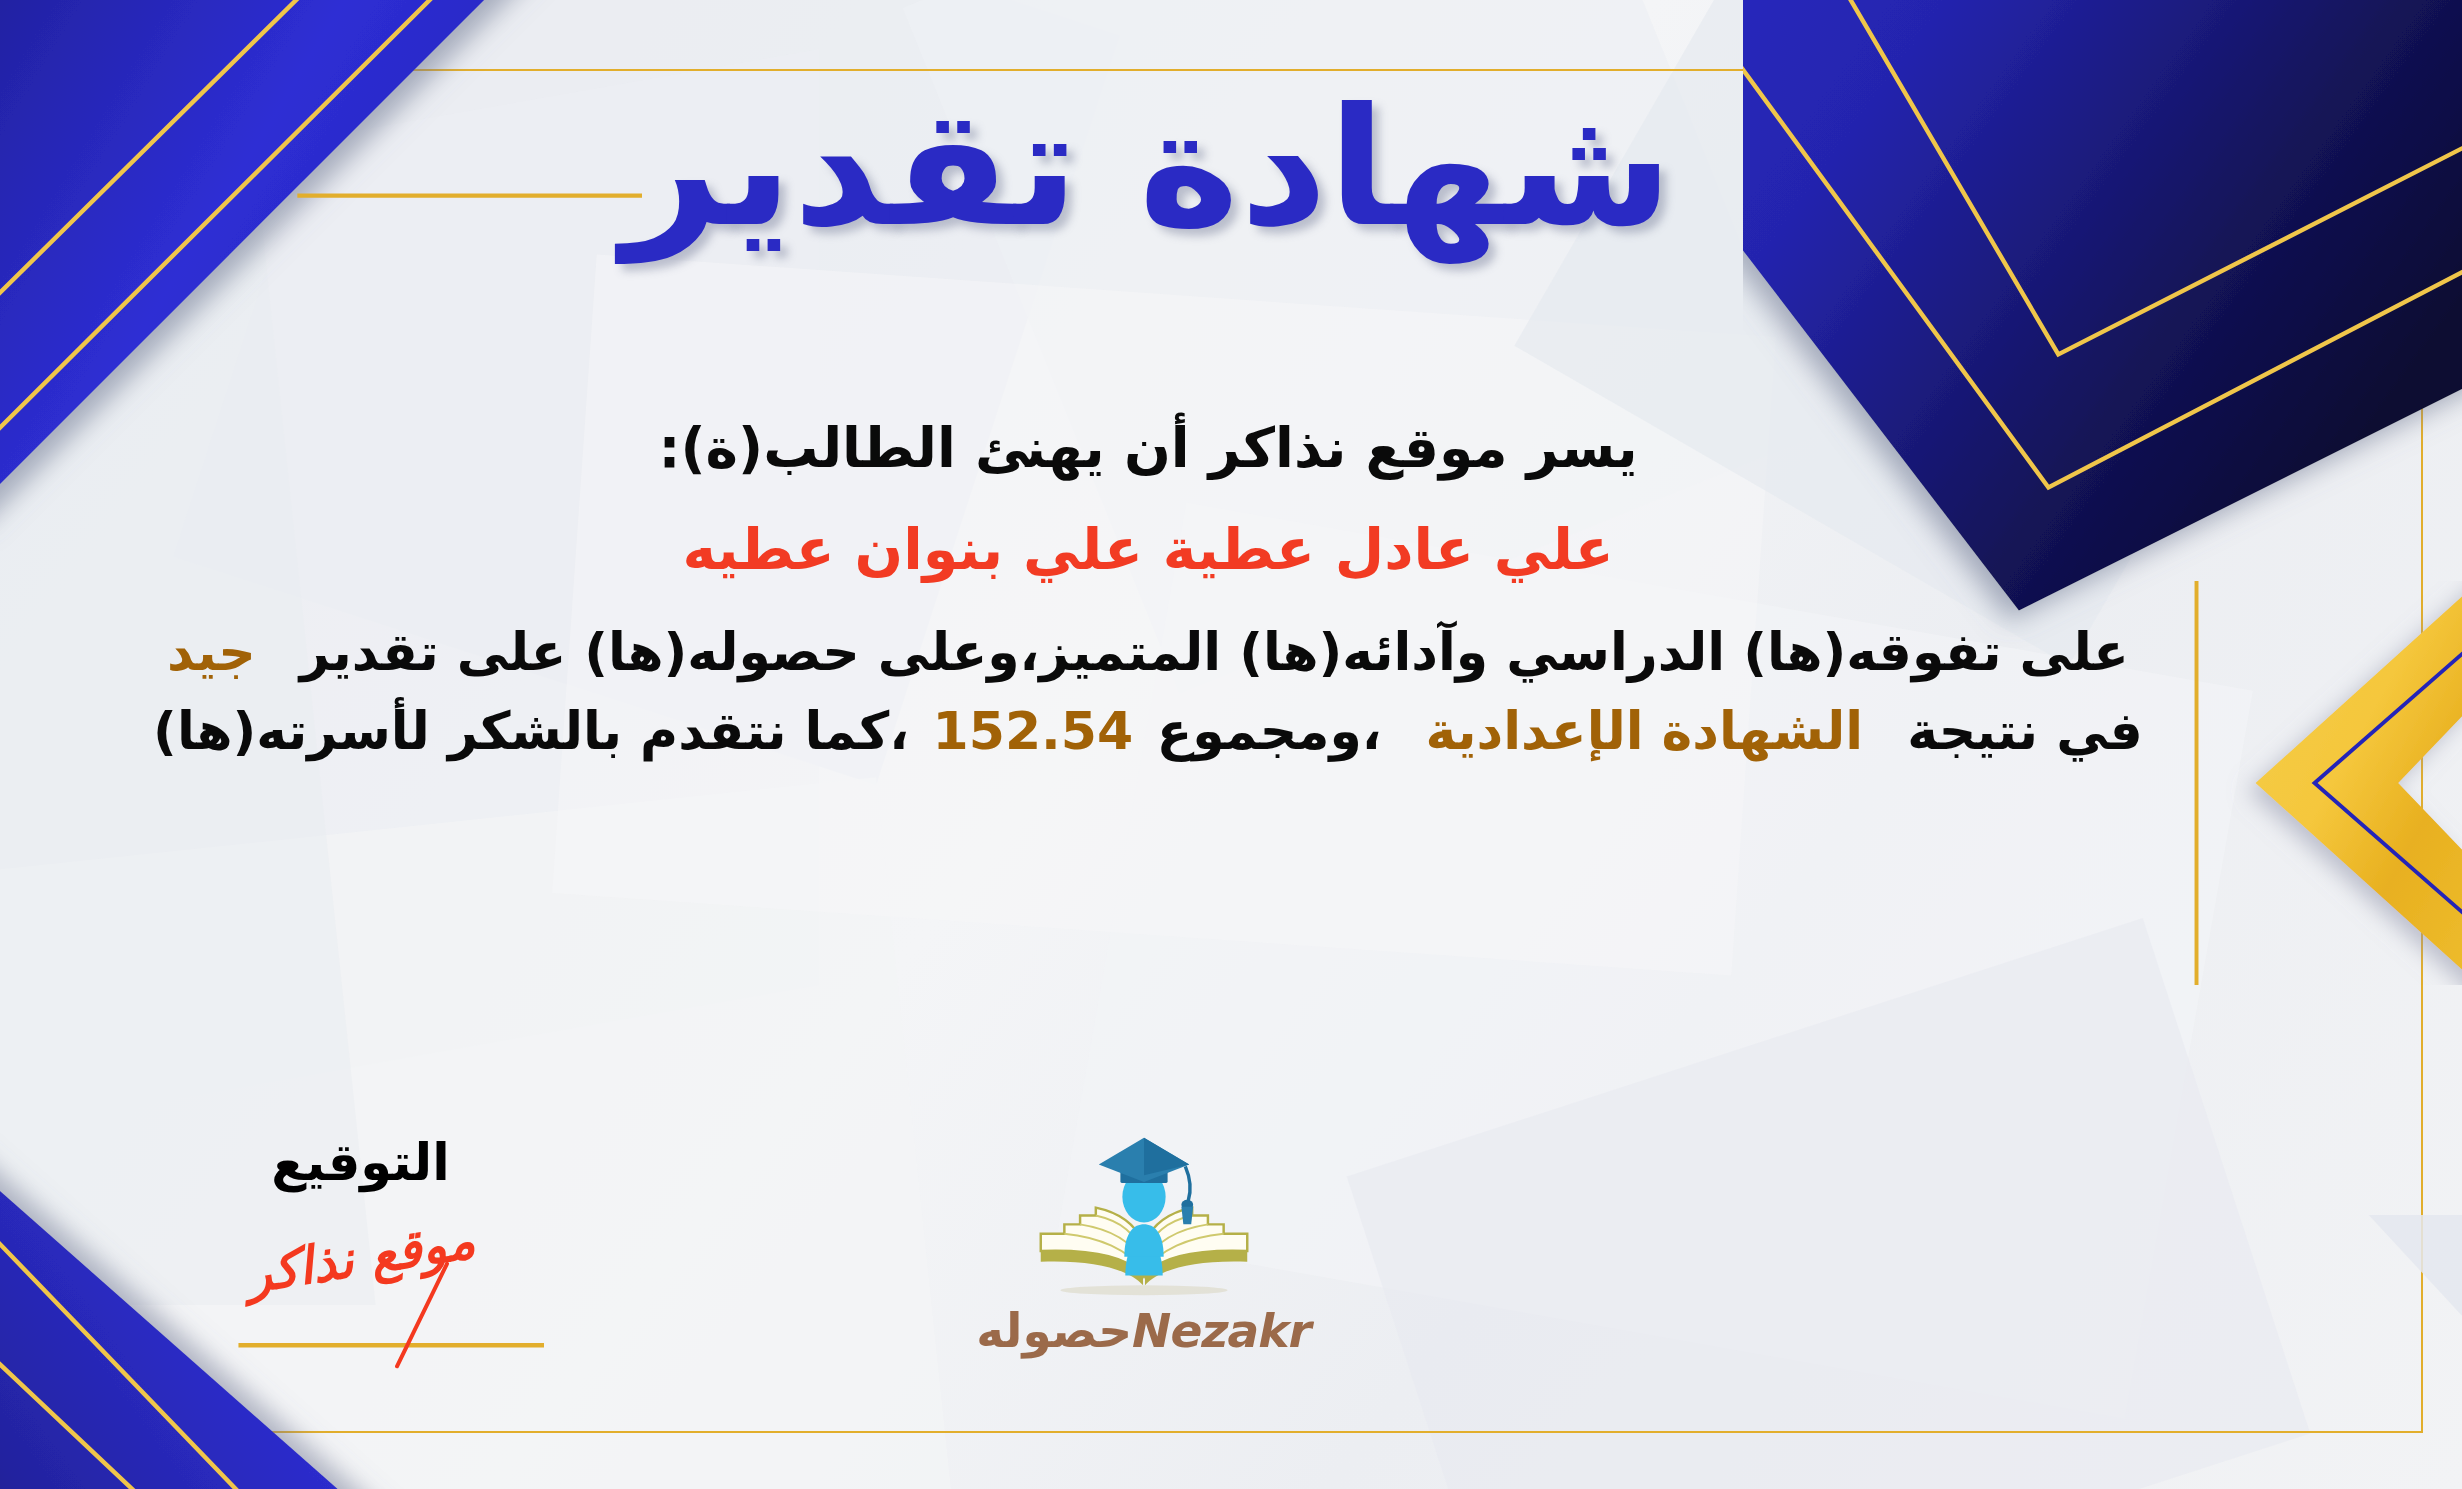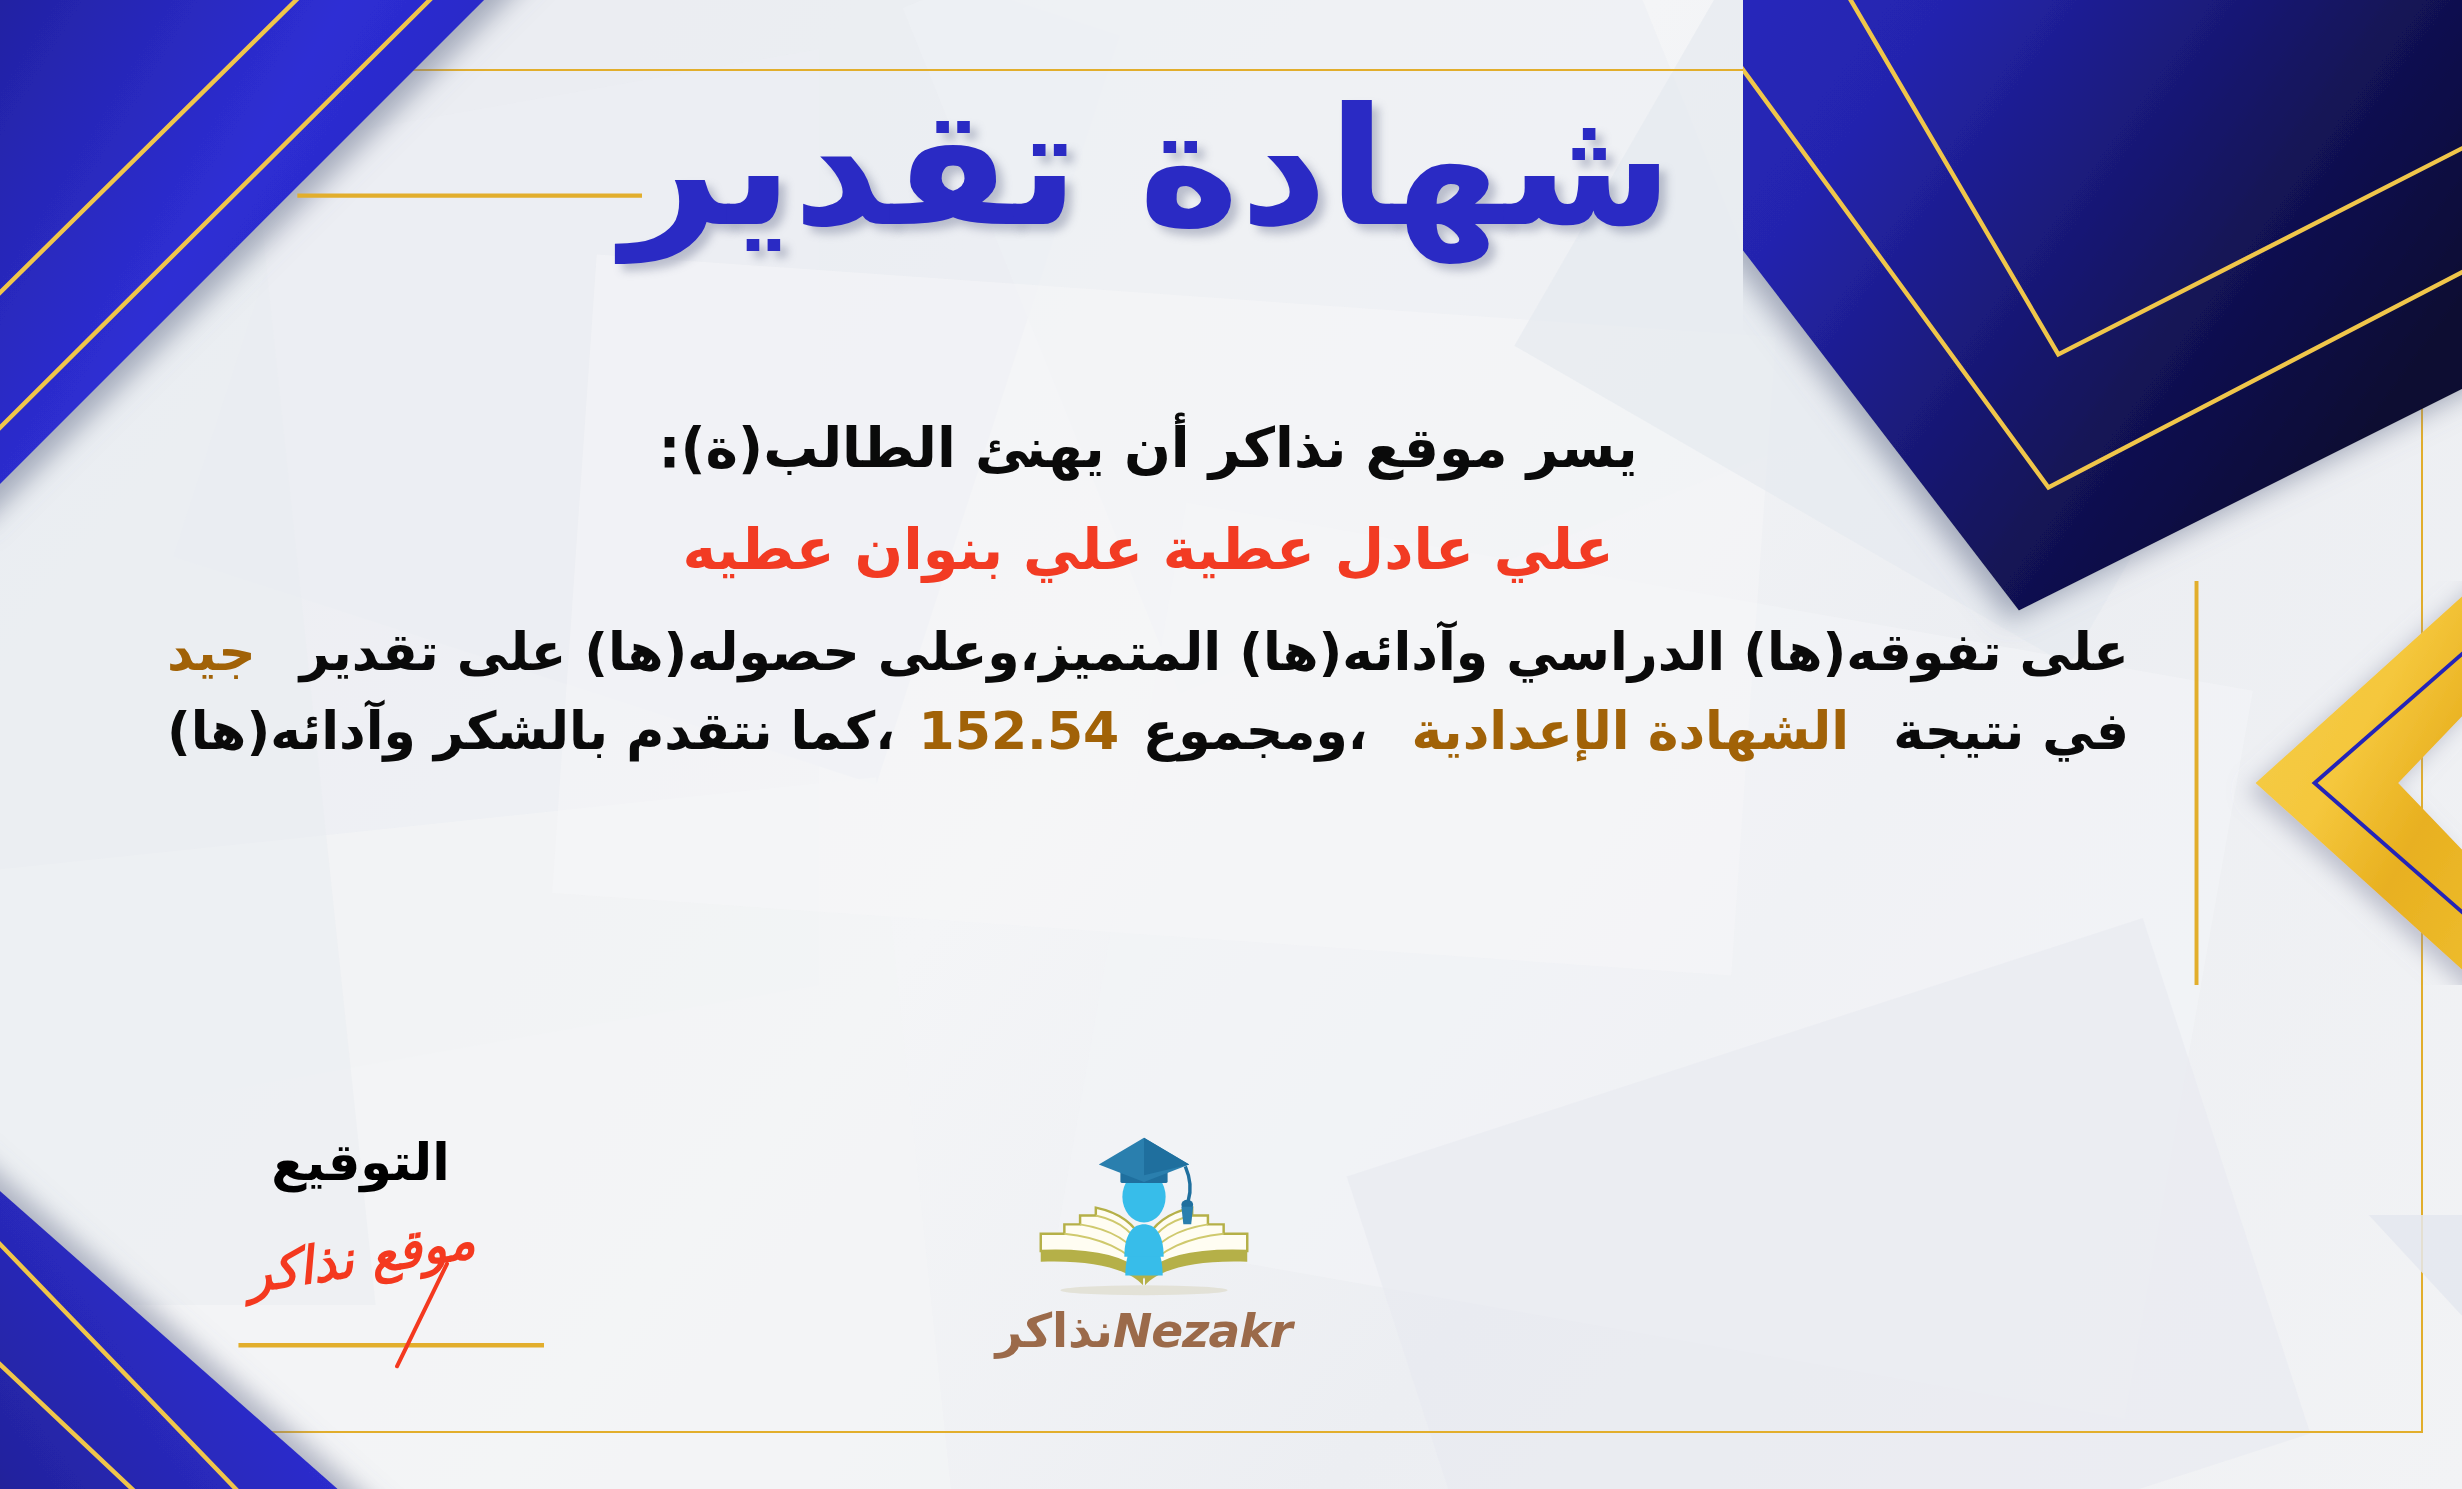--- a/index.html
+++ b/index.html
@@ -285,21 +285,21 @@
   </div>
 
   <div class="body-block">
 
     <div class="line intro">يسر موقع نذاكر أن يهنئ الطالب(ة):</div>
 
     <div class="name">علي عادل عطية علي بنوان عطيه</div>
 
     <div class="para">
       <span>على تفوقه(ها) الدراسي وآدائه(ها) المتميز،وعلى حصوله(ها) على تقدير</span><span class="sp"></span><span class="hl">جيد</span><br>
-      <span>في نتيجة</span><span class="sp"></span><span class="hl">الشهادة الإعدادية</span><span class="sp"></span><span>،ومجموع</span><span class="sp-s"></span><span class="hl">152.54</span><span class="sp-s"></span><span>،كما نتقدم بالشكر وآدائه(ها)</span><br>
+      <span>في نتيجة</span><span class="sp"></span><span class="hl">الشهادة الإعدادية</span><span class="sp"></span><span>،ومجموع</span><span class="sp-s"></span><span class="hl">152.54</span><span class="sp-s"></span><span>،كما نتقدم بالشكر لأسرته(ها)</span><br>
       <br>
     </div>
   </div>
 
   <div class="sig-block">
     <div class="sig-label">التوقيع</div>
     <div class="sig-hand">موقع نذاكر</div>
     <div class="sig-stroke"></div>
   </div>
 
@@ -336,18 +336,18 @@
 
       <path d="M 280,20 L 372,74 L 280,110 L 188,74 Z" fill="#2a7fae"></path>
       <path d="M 280,20 L 372,74 L 280,96 Z" fill="#1f6f9e"></path>
 
       <path d="M 364,78 C 376,106 376,128 370,148" fill="none" stroke="#1f6f9e" stroke-width="7"></path>
 
       <ellipse cx="368" cy="156" rx="12" ry="10" fill="#1f6f9e"></ellipse>
       <path d="M 356,160 L 380,160 L 376,196 L 360,196 Z" fill="#2a7fae"></path>
     </svg>
     <div class="logo-text">
-      <span>Nezakr</span><span class="ar">نذاكر</span>
+      <span>Nezakr</span><span class="ar">حصوله</span>
     </div>
   </div>
 
 </div>
 
 
 </body></html>

